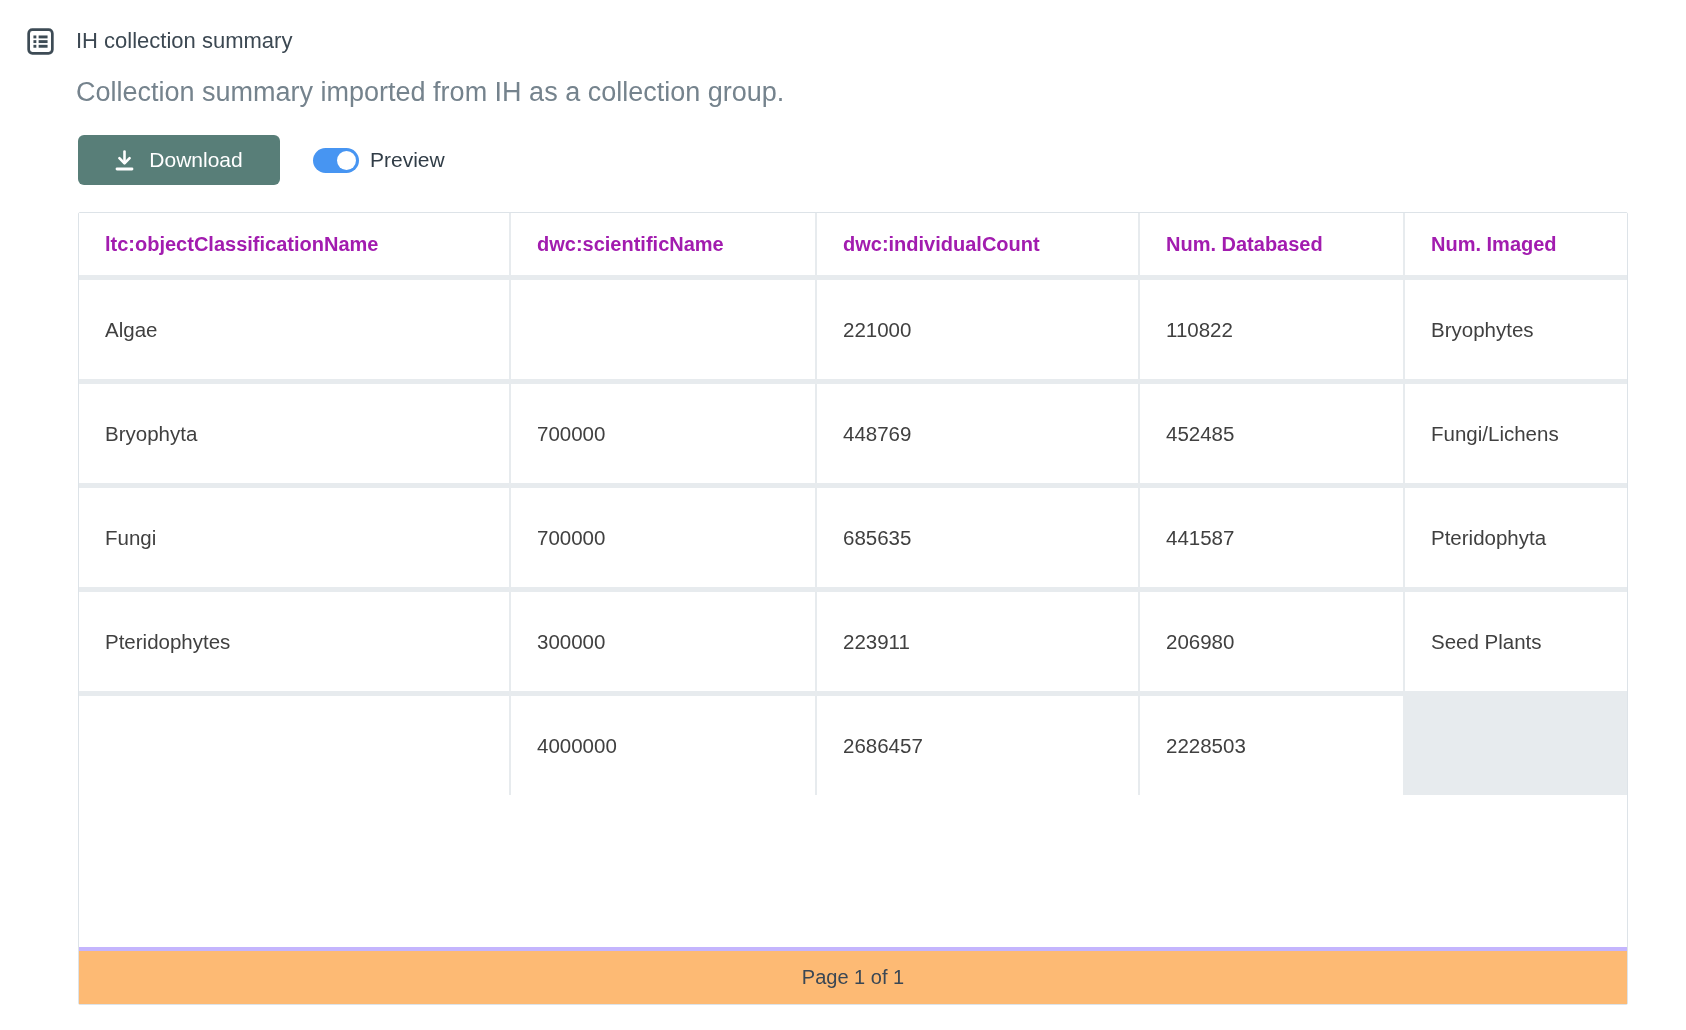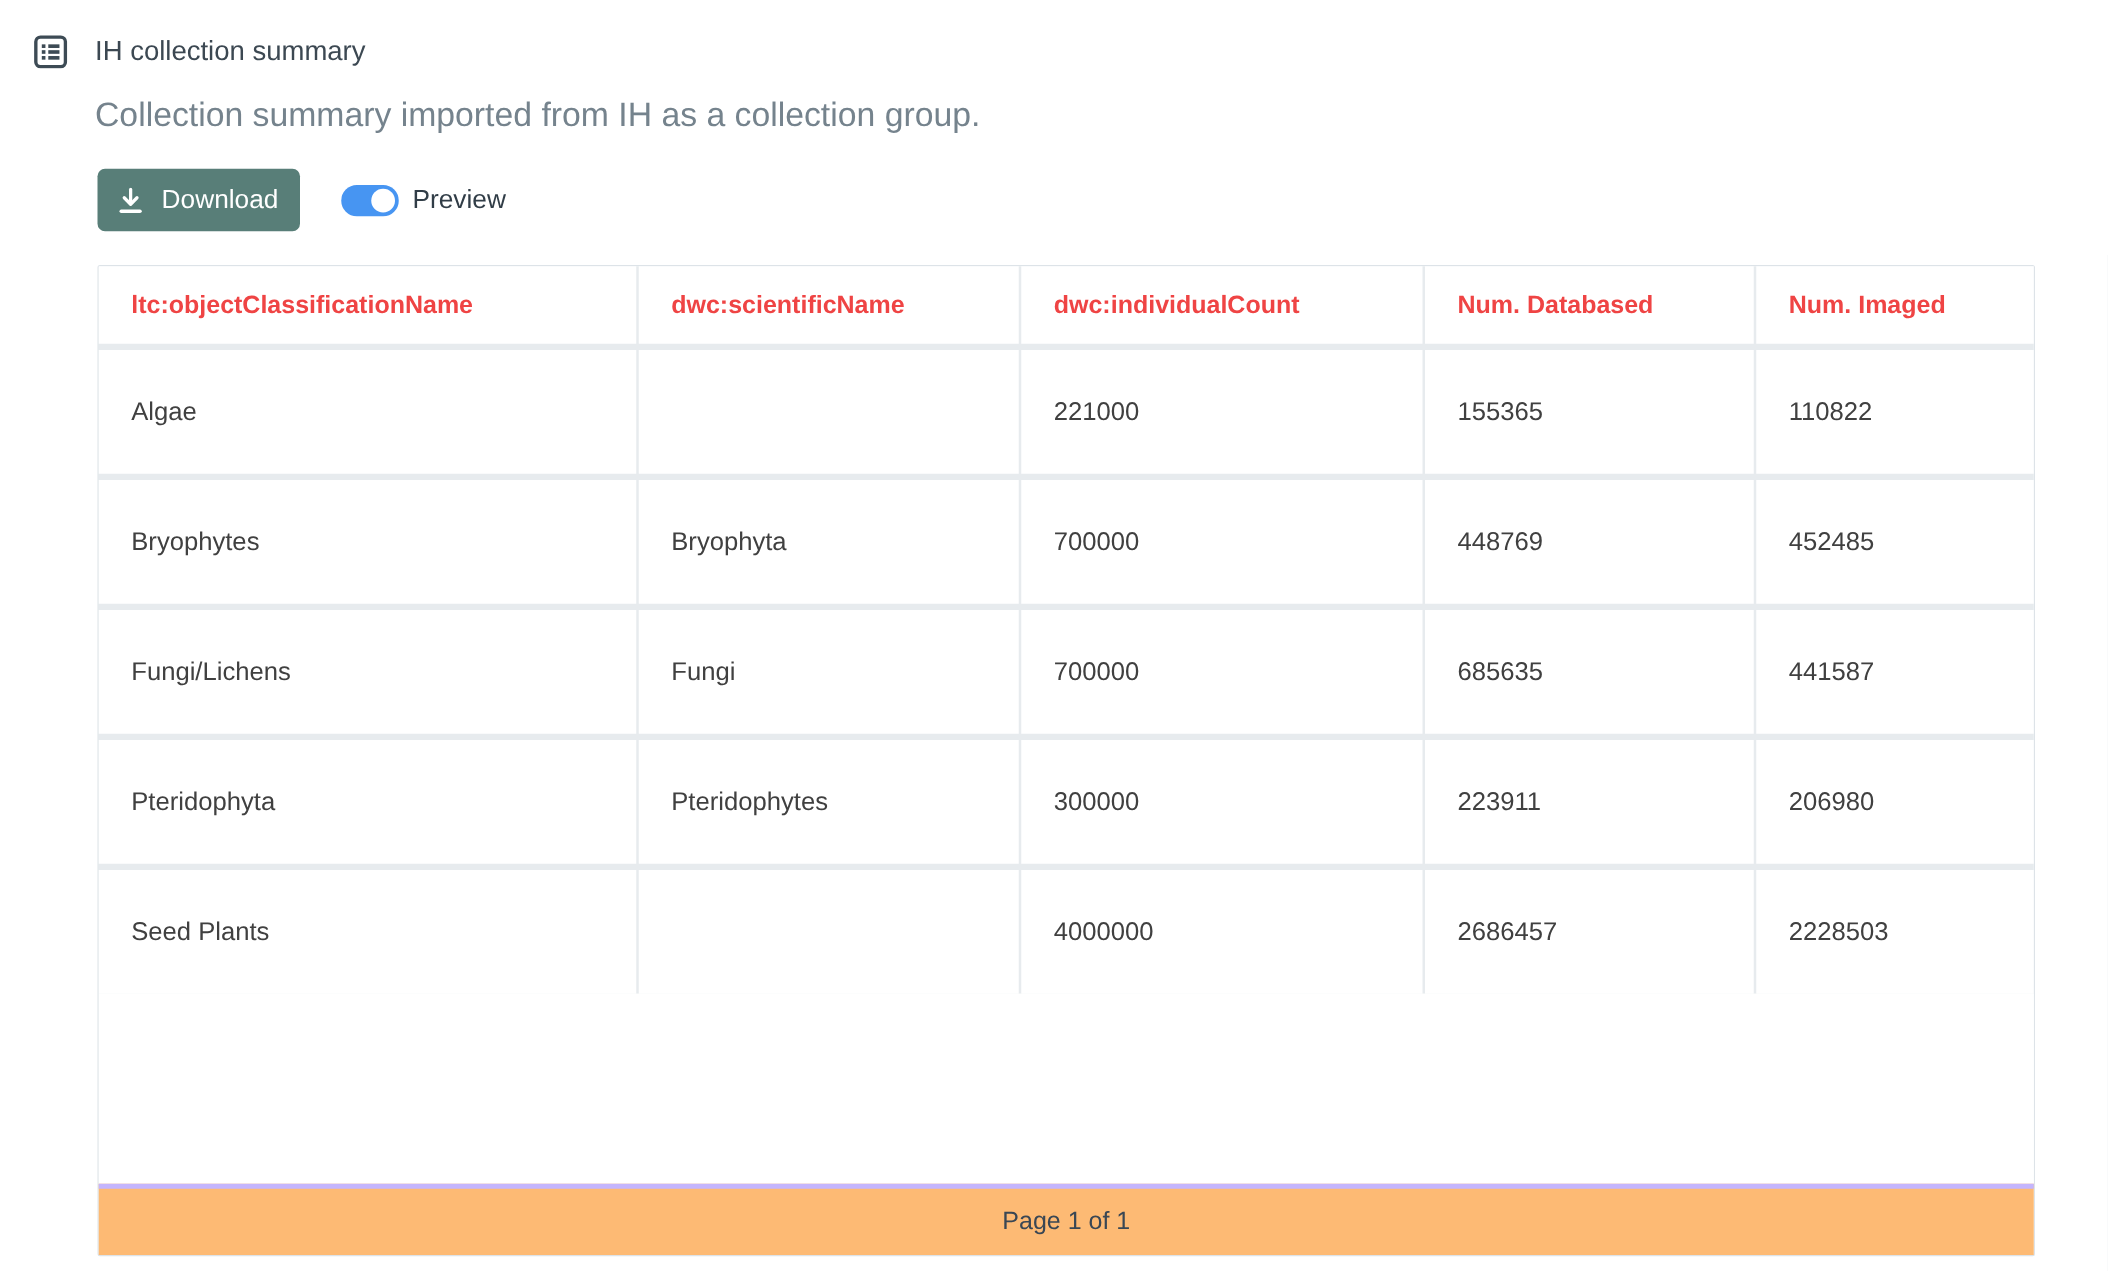--- a/index.html
+++ b/index.html
@@ -8,35 +8,35 @@
   .page { position:relative; width:1686px; height:1030px; padding:26px 0 0 27px; overflow:hidden; }
 
   
   .title-row { display:flex; align-items:center; gap:22px; height:30px; }
   .app-icon svg { display:block; }
   .page-title { font-size:22px; color:#3c4852; }
   .subtitle { margin:20px 0 0 49px; font-size:27px; line-height:32px; color:#75838d; }
 
   
   .controls { margin:27px 0 0 51px; display:flex; align-items:center; height:50px; }
-  .download-btn { width:162px; height:50px; background:#587e78; border:none; border-radius:6px;
+  .download-btn { width:202px; height:50px; background:#587e78; border:none; border-radius:6px;
     color:#ffffff; font-size:21px; font-family:inherit; display:flex; align-items:center;
     justify-content:center; gap:15px; cursor:pointer; }
   .toggle-wrap { margin-left:33px; display:flex; align-items:center; gap:11px; cursor:pointer; }
   .toggle { width:46px; height:25px; border-radius:13px; background:#4795f2; position:relative; }
   .knob { position:absolute; right:3px; top:3px; width:19px; height:19px; border-radius:50%; background:#ffffff; }
   .toggle-label { font-size:21px; color:#313d47;text-align:center; }
 
   
   .table-card { margin:27px 0 0 51px; width:1550px; height:793px; border:1px solid #dde3e8;
     border-radius:2px; display:flex; flex-direction:column; background:#ffffff; }
   .grid { display:grid; grid-template-columns:430px 304px 321px 263px 1fr;
     gap:5px 2px; background:#e7ebee; }
   .cell { background:#ffffff; display:flex; align-items:center; padding-left:26px; overflow:hidden; }
-  .th { height:62px; font-weight:bold; font-size:20px; color:#ef4444; }
+  .th { height:62px; font-weight:bold; font-size:20px; color:#a21caf; }
   .td { height:99px; font-size:20.5px; color:#404040; }
   .filler { flex:1 1 auto; background:#ffffff; }
   .tfoot { height:57px; border-top:4px solid #c4b5fd; background:#fdba74;
     display:flex; align-items:center; justify-content:center; font-size:20px; color:#3a4754; }
 </style>
 </head>
 <body>
 
 <div class="page">
 
@@ -82,21 +82,20 @@
 
       <div class="cell th">ltc:objectClassificationName</div>
       <div class="cell th">dwc:scientificName</div>
       <div class="cell th">dwc:individualCount</div>
       <div class="cell th">Num. Databased</div>
       <div class="cell th">Num. Imaged</div>
 
       <div class="cell td">Algae</div>
       <div class="cell td"></div>
       <div class="cell td">221000</div>
-      <div class="cell td">155365</div>
       <div class="cell td">110822</div>
 
       <div class="cell td">Bryophytes</div>
       <div class="cell td">Bryophyta</div>
       <div class="cell td">700000</div>
       <div class="cell td">448769</div>
       <div class="cell td">452485</div>
 
       <div class="cell td">Fungi/Lichens</div>
       <div class="cell td">Fungi</div>

